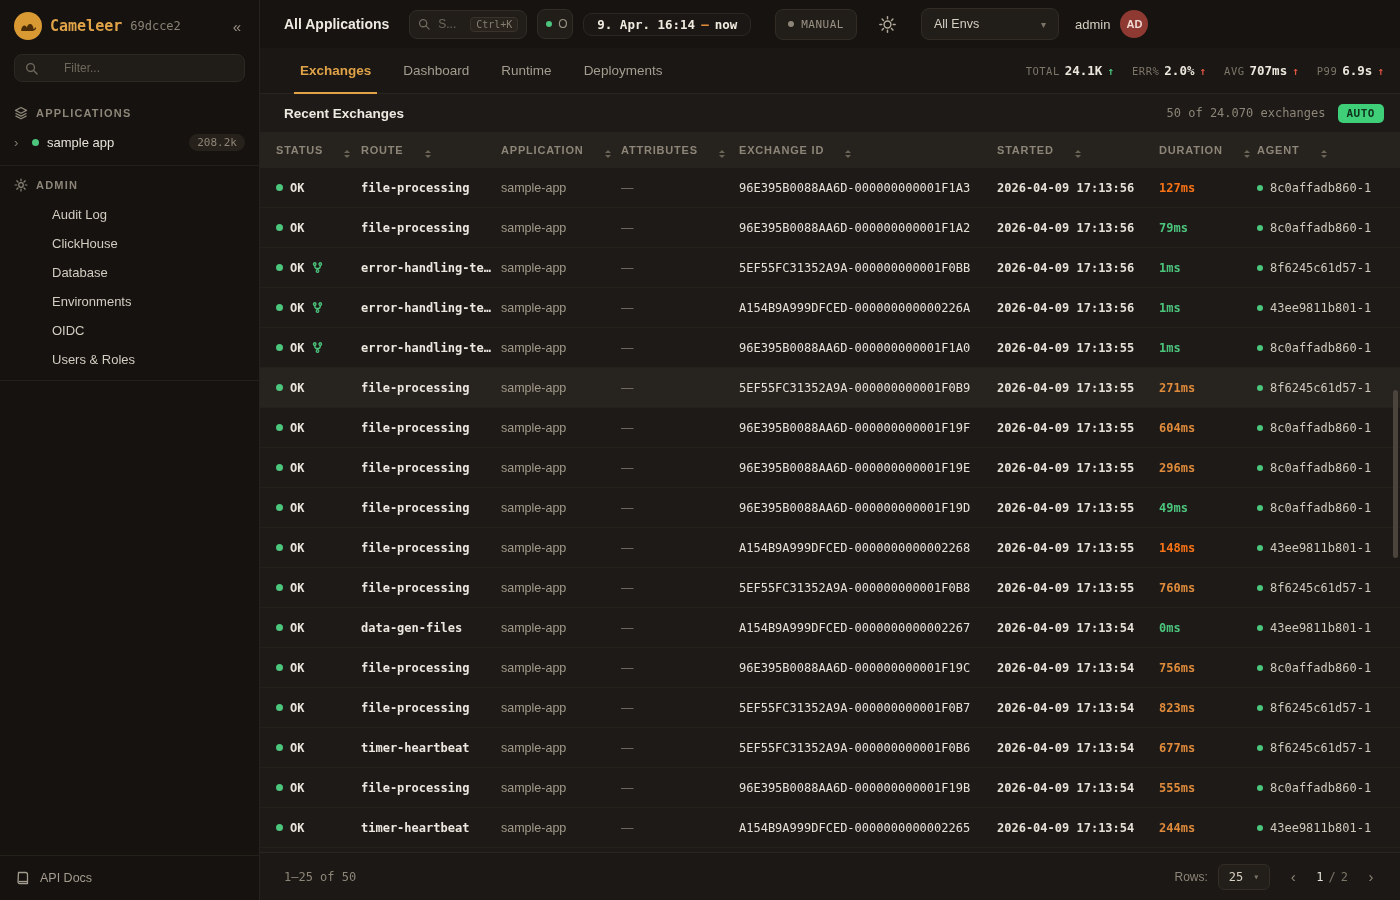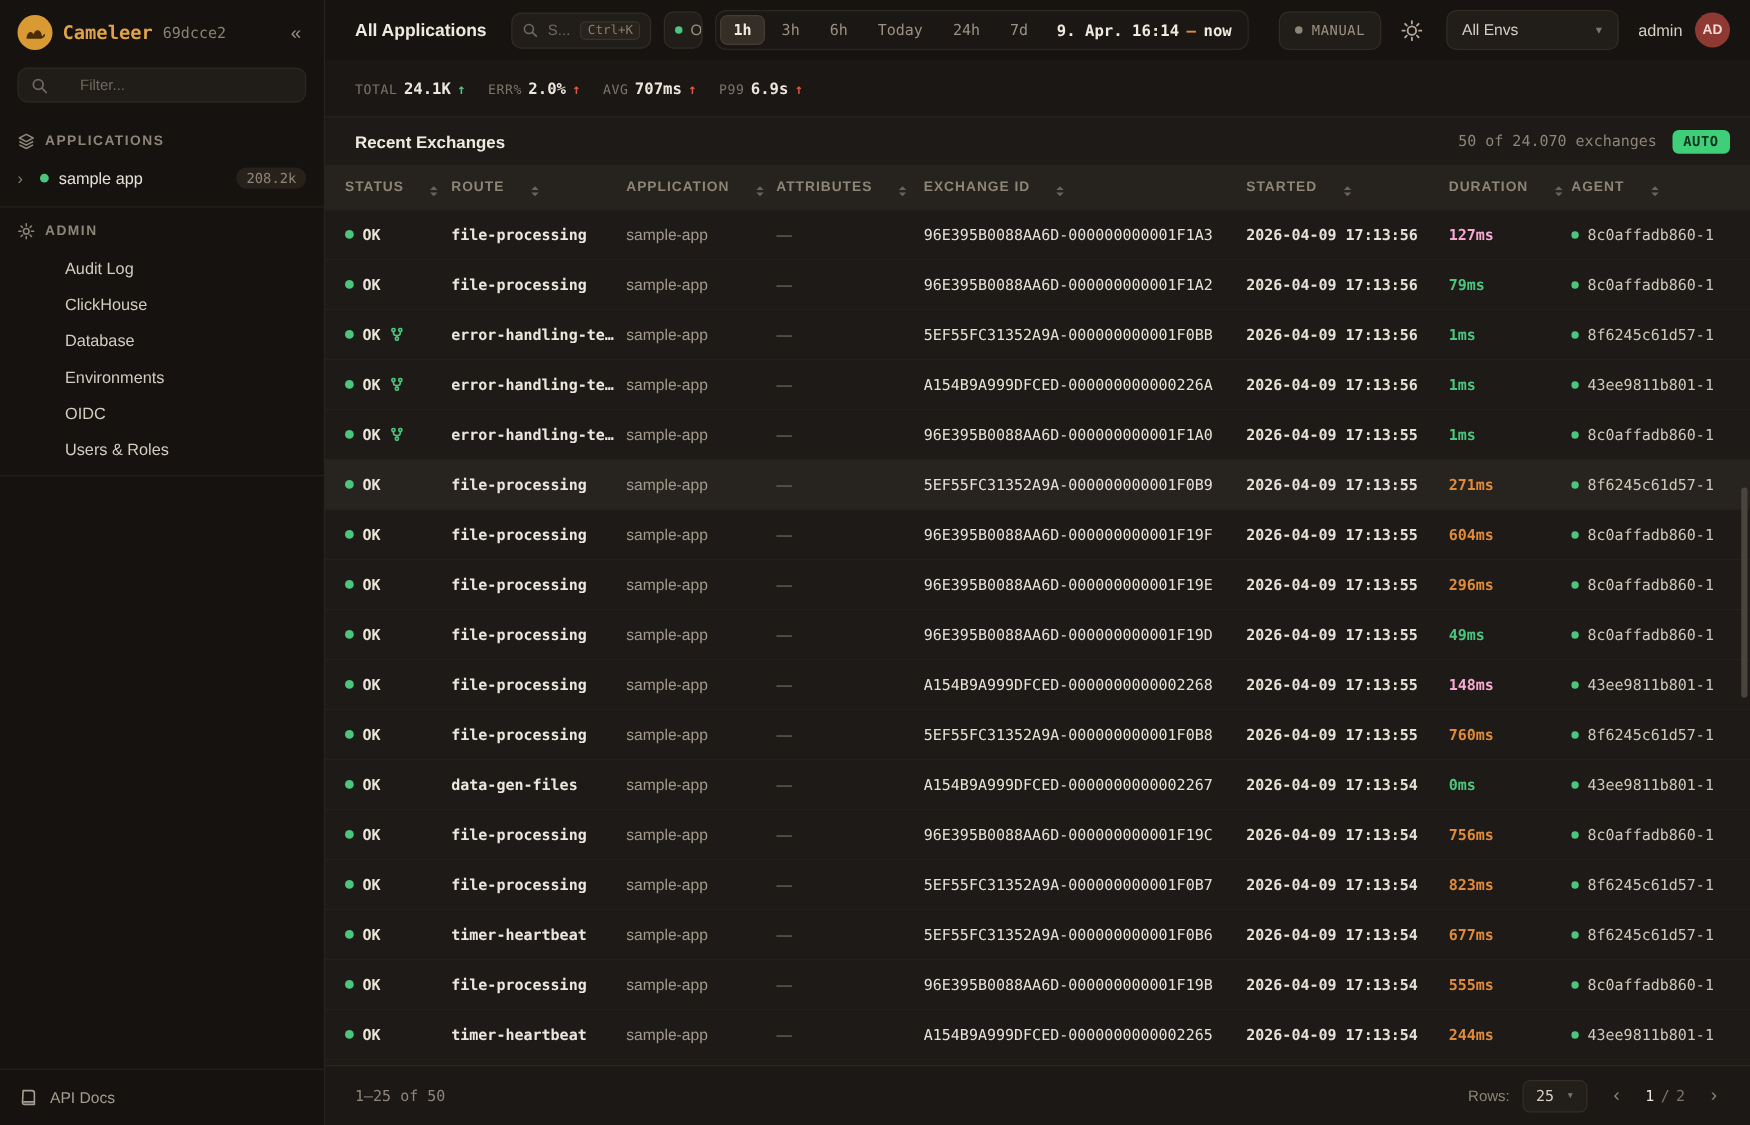--- a/index.html
+++ b/index.html
@@ -90,21 +90,21 @@
   .ok { color:#e9e4da; font-weight:bold; font-size:12px; font-family:var(--mono); }
   .fork { display:inline-flex; margin-left:1px; }
   .c-route { color:#ece7df; font-weight:bold; font-size:12px; font-family:var(--mono); }
   .c-app { color:#a29a8b; font-size:12.5px; }
   .c-attr { color:#7b7466; font-size:12.5px; }
   .c-id { color:#e6e1d7; font-family:var(--mono); font-size:12px; }
   .c-start { color:#e6e1d7; font-family:var(--mono); font-size:12px; font-weight:bold; }
   .c-dur { font-family:var(--mono); font-size:12px; font-weight:bold; }
   .dur-fast { color:var(--green); }
   .dur-slow { color:var(--orange); }
-  .dur-mid { color:#f9a8d4; }
+  .dur-mid { color:#f97316; }
   .c-agent { display:flex; align-items:center; gap:7px; font-family:var(--mono); font-size:12px; color:#cfc8bb; }
   .scroll-thumb { position:absolute; right:2px; top:222px; width:5px; height:168px; background:#4a443c; border-radius:3px; }
 
   .tfoot { flex:none; height:48px; border-top:1px solid #2a2521; background:#1b1815; display:flex; align-items:center; justify-content:space-between; padding:0 16px 0 24px; }
   .range { color:#8d8577; font-family:var(--mono); font-size:12px; }
   .foot-right { display:flex; align-items:center; gap:10px; }
   .rows-label { color:#8d8577; font-size:12px; }
   .rows-select { display:flex; align-items:center; gap:10px; background:#221e19; border:1px solid #332d26; border-radius:6px; padding:5px 10px; color:#d6cfc2; font-family:var(--mono); font-size:12px; min-width:52px; cursor:pointer; }
   .pagebtn { width:26px; height:26px; display:flex; align-items:center; justify-content:center; color:#8d8577; background:none; border:none; font-size:15px; cursor:pointer; border-radius:6px; }
   .pageinfo { font-family:var(--mono); font-size:12px; color:#7d7568; display:flex; gap:5px; }
@@ -204,28 +204,20 @@
         <span class="stext">S...</span>
         <span class="kbd">Ctrl+K</span>
       </div>
 
       <div class="otoggle">
         <span class="dot g sm"></span>
         <span>O</span>
       </div>
 
       <div class="trwrap">
-        <span id="time-range-group" style="display:flex;gap:2px;">
-            <button class="tr-pill active">1h</button>
-            <button class="tr-pill">3h</button>
-            <button class="tr-pill">6h</button>
-            <button class="tr-pill">Today</button>
-            <button class="tr-pill">24h</button>
-            <button class="tr-pill">7d</button>
-          </span>
         <span class="daterange">
           <span>9. Apr. 16:14</span>
           <span class="sep">—</span>
           <span>now</span>
         </span>
       </div>
 
       <button class="manualbtn">
         <span class="dot gray"></span>
         <span>MANUAL</span>
@@ -243,20 +235,26 @@
       <div class="envselect">
         <span>All Envs</span>
         <span class="caret">▾</span>
       </div>
 
       <span class="username">admin</span>
       <span class="avatar">AD</span>
     </div>
 
     <div class="tabbar">
+      <div class="tabs" id="tab-bar-tabs">
+          <div class="tab active">Exchanges</div>
+          <div class="tab">Dashboard</div>
+          <div class="tab">Runtime</div>
+          <div class="tab">Deployments</div>
+        </div>
       <div class="stats" id="stats-bar">
           <span class="stat">
             <span class="slabel">TOTAL</span>
             <span class="svalue">24.1K</span>
             <span class="sarrow tone-good">↑</span>
           </span>
           <span class="stat">
             <span class="slabel">ERR%</span>
             <span class="svalue">2.0%</span>
             <span class="sarrow tone-bad">↑</span>

